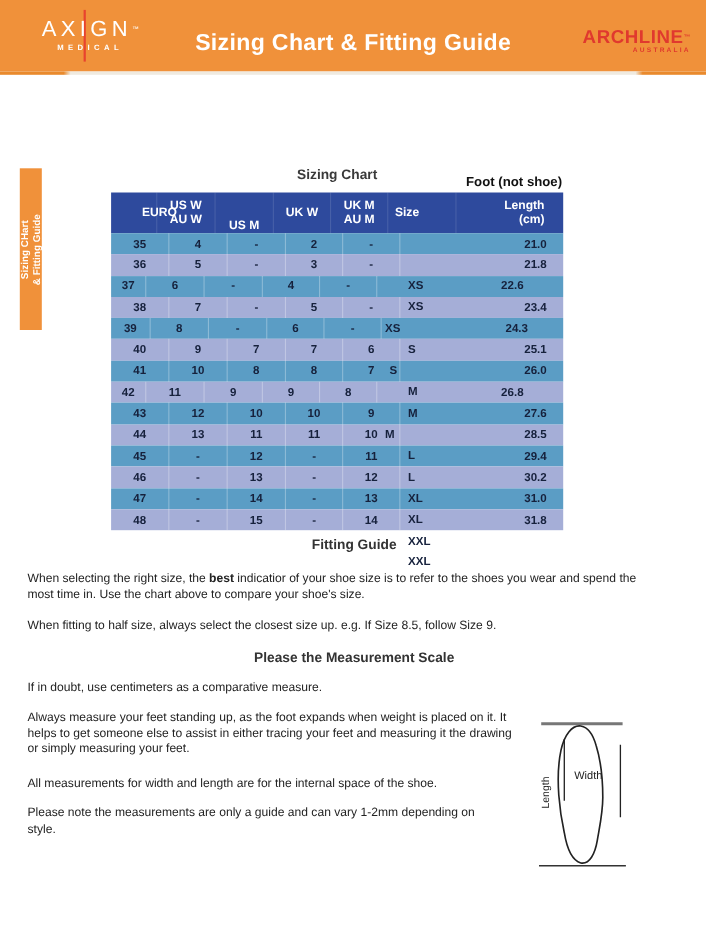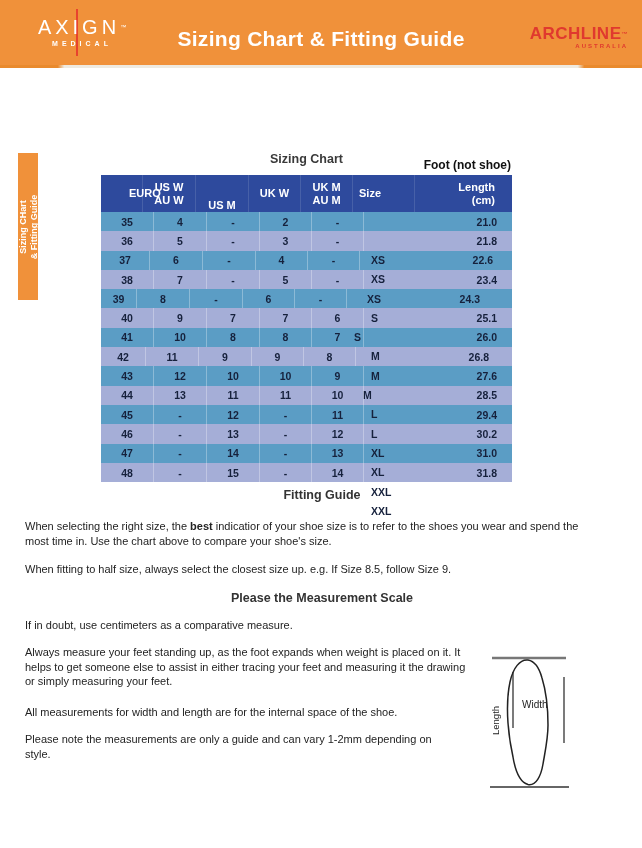--- a/index.html
+++ b/index.html
@@ -139,21 +139,21 @@
           <div class="tr even">
             <div class="td c0" style="width: 53px;">36</div>
             <div class="td c1" style="width: 53px;">5</div>
             <div class="td c2" style="width: 53px;">-</div>
             <div class="td c3" style="width: 52px;">3</div>
             <div class="td c4" style="width: 52px;">-</div>
             <div class="td c5" style="width: 62px;">XS</div>
             <div class="td c6" style="width: 86px;">21.8</div>
           </div>
           <div class="tr odd">
-            <div class="td c0" style="width: 49px;">37</div>
+            <div class="td c0" style="width: 32px;">37</div>
             <div class="td c1" style="width: 53px;">6</div>
             <div class="td c2" style="width: 53px;">-</div>
             <div class="td c3" style="width: 52px;">4</div>
             <div class="td c4" style="width: 52px;">-</div>
             <div class="td c5" style="width: 62px;">XS</div>
             <div class="td c6" style="width: 86px;">22.6</div>
           </div>
           <div class="tr even">
             <div class="td c0" style="width: 53px;">38</div>
             <div class="td c1" style="width: 53px;">7</div>
@@ -184,21 +184,21 @@
           <div class="tr odd">
             <div class="td c0" style="width: 53px;">41</div>
             <div class="td c1" style="width: 53px;">10</div>
             <div class="td c2" style="width: 53px;">8</div>
             <div class="td c3" style="width: 52px;">8</div>
             <div class="td c4" style="width: 52px;">7</div>
             <div class="td c5" style="width: 62px;">M</div>
             <div class="td c6" style="width: 86px;">26.0</div>
           </div>
           <div class="tr even">
-            <div class="td c0" style="width: 45px;">42</div>
+            <div class="td c0" style="width: 32px;">42</div>
             <div class="td c1" style="width: 53px;">11</div>
             <div class="td c2" style="width: 53px;">9</div>
             <div class="td c3" style="width: 52px;">9</div>
             <div class="td c4" style="width: 52px;">8</div>
             <div class="td c5" style="width: 62px;">M</div>
             <div class="td c6" style="width: 86px;">26.8</div>
           </div>
           <div class="tr odd">
             <div class="td c0" style="width: 53px;">43</div>
             <div class="td c1" style="width: 53px;">12</div>

